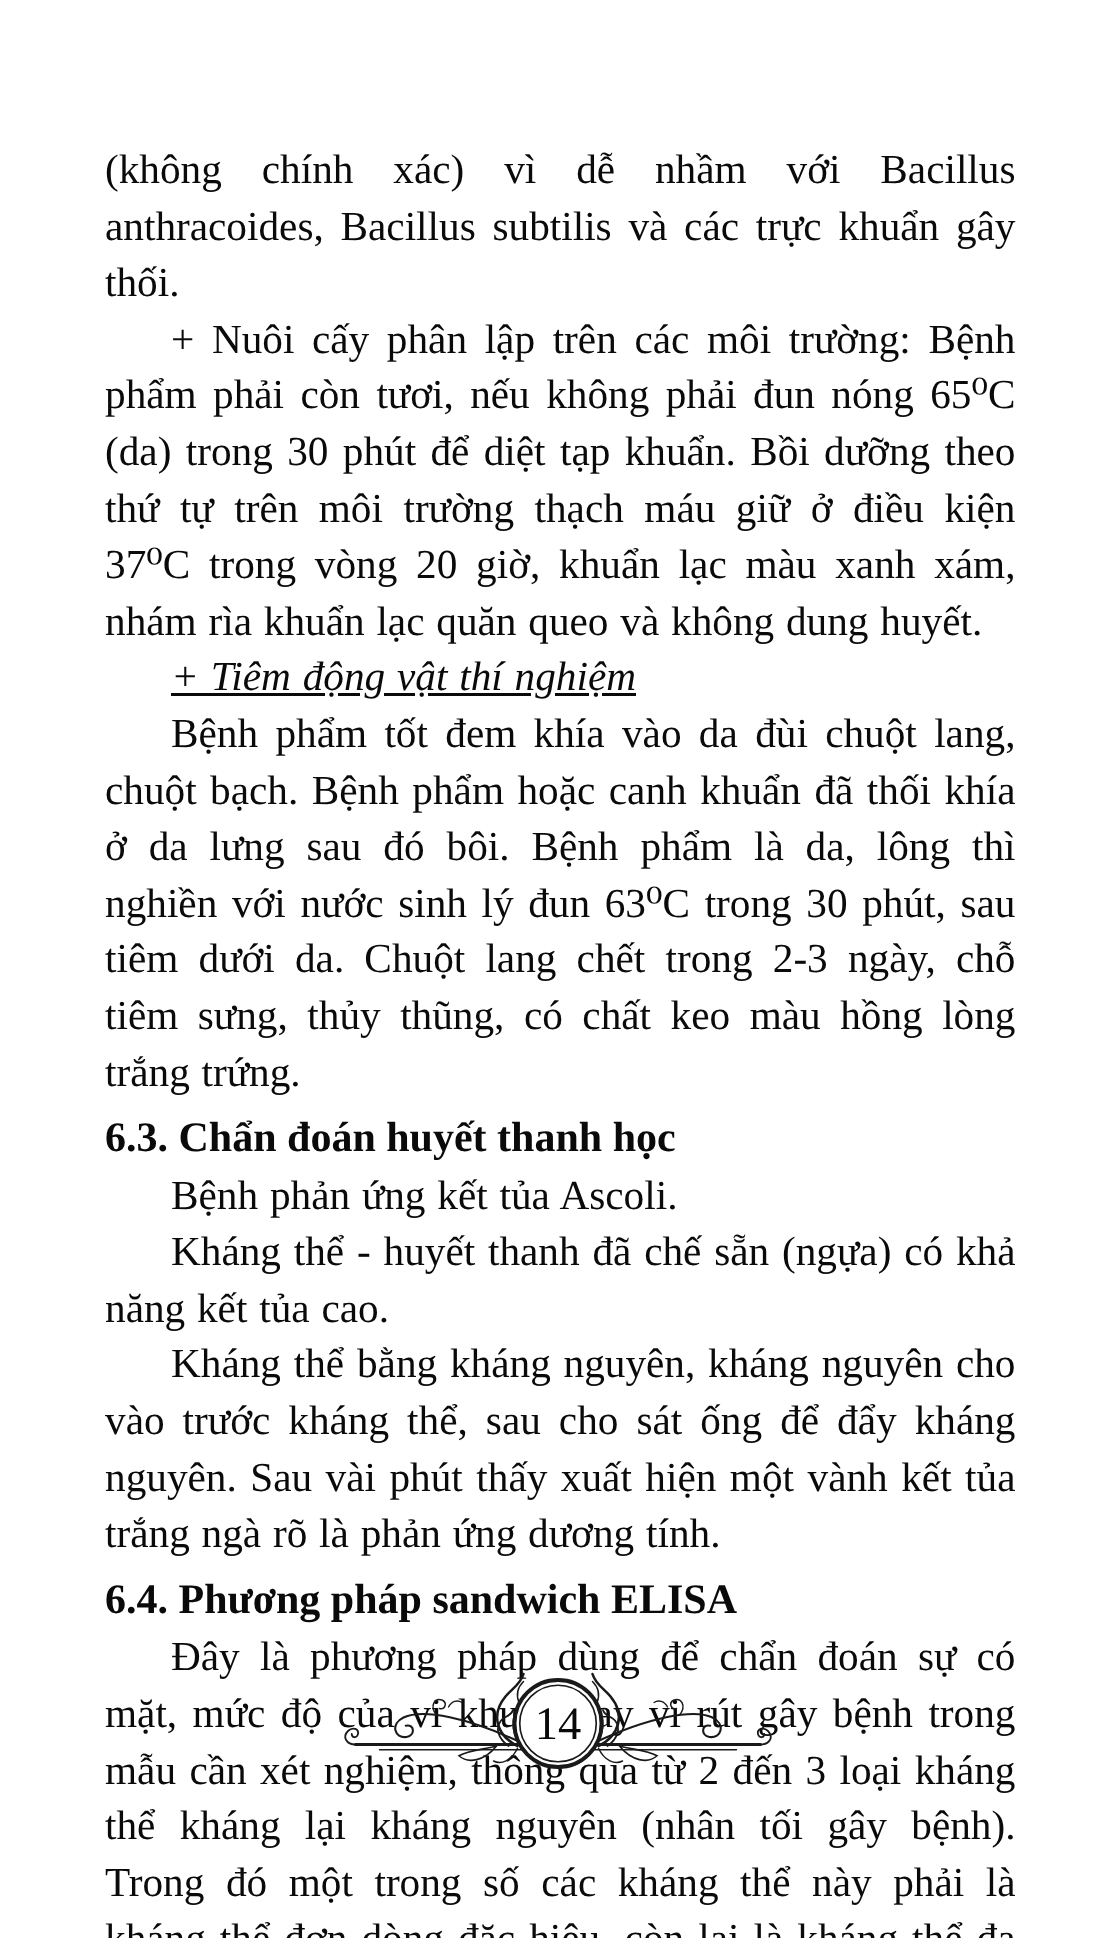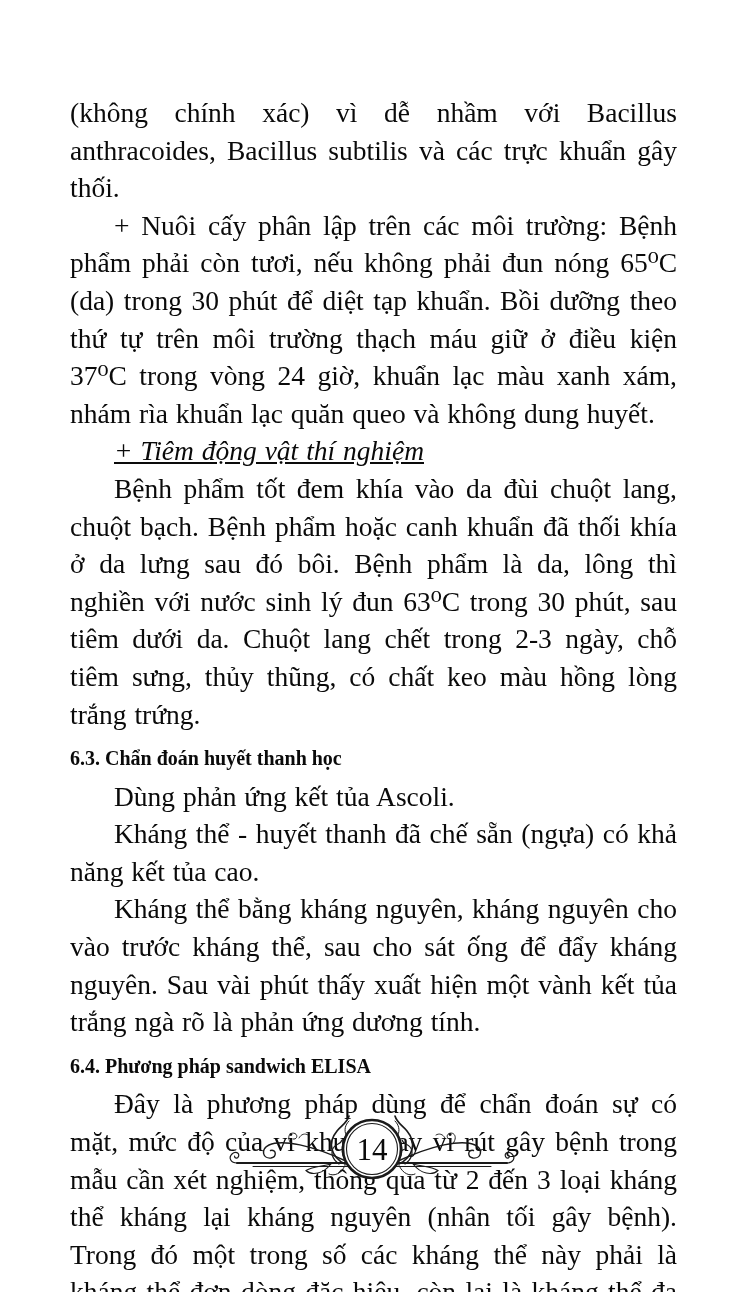--- a/index.html
+++ b/index.html
@@ -25,21 +25,21 @@
     font-size: 27.5px;
     line-height: 37.6px;
     text-align: justify;
     color: #0a0a0a;
     word-spacing: 1px;
   }
   .indent { text-indent: 44px; }
   .italic { font-style: italic; text-decoration: underline; }
   .heading {
     margin: 7px 0 0 0;
-    font-size: 20px;
+    font-size: 28px;
     line-height: 37.6px;
     font-weight: bold;
     color: #0a0a0a;
     text-align: left;
   }
   .ornament {
     position: absolute;
     top: 1107px;
     left: 50%;
     margin-left: -145px;
@@ -48,25 +48,25 @@
   }
   .ornament svg { display: block; }
 </style>
 </head>
 <body>
 
 <div class="page">
 
   <div class="content">
     <p class="para">(không chính xác) vì dễ nhầm với Bacillus anthracoides, Bacillus subtilis và các trực khuẩn gây thối.</p>
-    <p class="para indent">+ Nuôi cấy phân lập trên các môi trường: Bệnh phẩm phải còn tươi, nếu không phải đun nóng 65⁰C (da) trong 30 phút để diệt tạp khuẩn. Bồi dưỡng theo thứ tự trên môi trường thạch máu giữ ở điều kiện 37⁰C trong vòng 24 giờ, khuẩn lạc màu xanh xám, nhám rìa khuẩn lạc quăn queo và không dung huyết.</p>
+    <p class="para indent">+ Nuôi cấy phân lập trên các môi trường: Bệnh phẩm phải còn tươi, nếu không phải đun nóng 65⁰C (da) trong 30 phút để diệt tạp khuẩn. Bồi dưỡng theo thứ tự trên môi trường thạch máu giữ ở điều kiện 37⁰C trong vòng 20 giờ, khuẩn lạc màu xanh xám, nhám rìa khuẩn lạc quăn queo và không dung huyết.</p>
     <p class="para indent italic">+ Tiêm động vật thí nghiệm</p>
     <p class="para indent">Bệnh phẩm tốt đem khía vào da đùi chuột lang, chuột bạch. Bệnh phẩm hoặc canh khuẩn đã thối khía ở da lưng sau đó bôi. Bệnh phẩm là da, lông thì nghiền với nước sinh lý đun 63⁰C trong 30 phút, sau tiêm dưới da. Chuột lang chết trong 2-3 ngày, chỗ tiêm sưng, thủy thũng, có chất keo màu hồng lòng trắng trứng.</p>
     <h2 class="heading">6.3. Chẩn đoán huyết thanh học</h2>
-    <p class="para indent">Dùng phản ứng kết tủa Ascoli.</p>
+    <p class="para indent">Bệnh phản ứng kết tủa Ascoli.</p>
     <p class="para indent">Kháng thể - huyết thanh đã chế sẵn (ngựa) có khả năng kết tủa cao.</p>
     <p class="para indent">Kháng thể bằng kháng nguyên, kháng nguyên cho vào trước kháng thể, sau cho sát ống để đẩy kháng nguyên. Sau vài phút thấy xuất hiện một vành kết tủa trắng ngà rõ là phản ứng dương tính.</p>
     <h2 class="heading">6.4. Phương pháp sandwich ELISA</h2>
     <p class="para indent">Đây là phương pháp dùng để chẩn đoán sự có mặt, mức độ của vi khuẩn hay vi rút gây bệnh trong mẫu cần xét nghiệm, thông qua từ 2 đến 3 loại kháng thể kháng lại kháng nguyên (nhân tối gây bệnh). Trong đó một trong số các kháng thể này phải là kháng thể đơn dòng đặc hiệu, còn lại là kháng thể đa dòng. Cơ chế của phương pháp này dựa trên cơ sở là kháng thể</p>
   </div>
 
   <div class="ornament">
     <svg width="290" height="92" viewBox="0 0 290 92" fill="none" xmlns="http://www.w3.org/2000/svg">
       <defs>
         <g id="flourish" stroke="#1a1a1a" fill="none" stroke-linecap="round">

